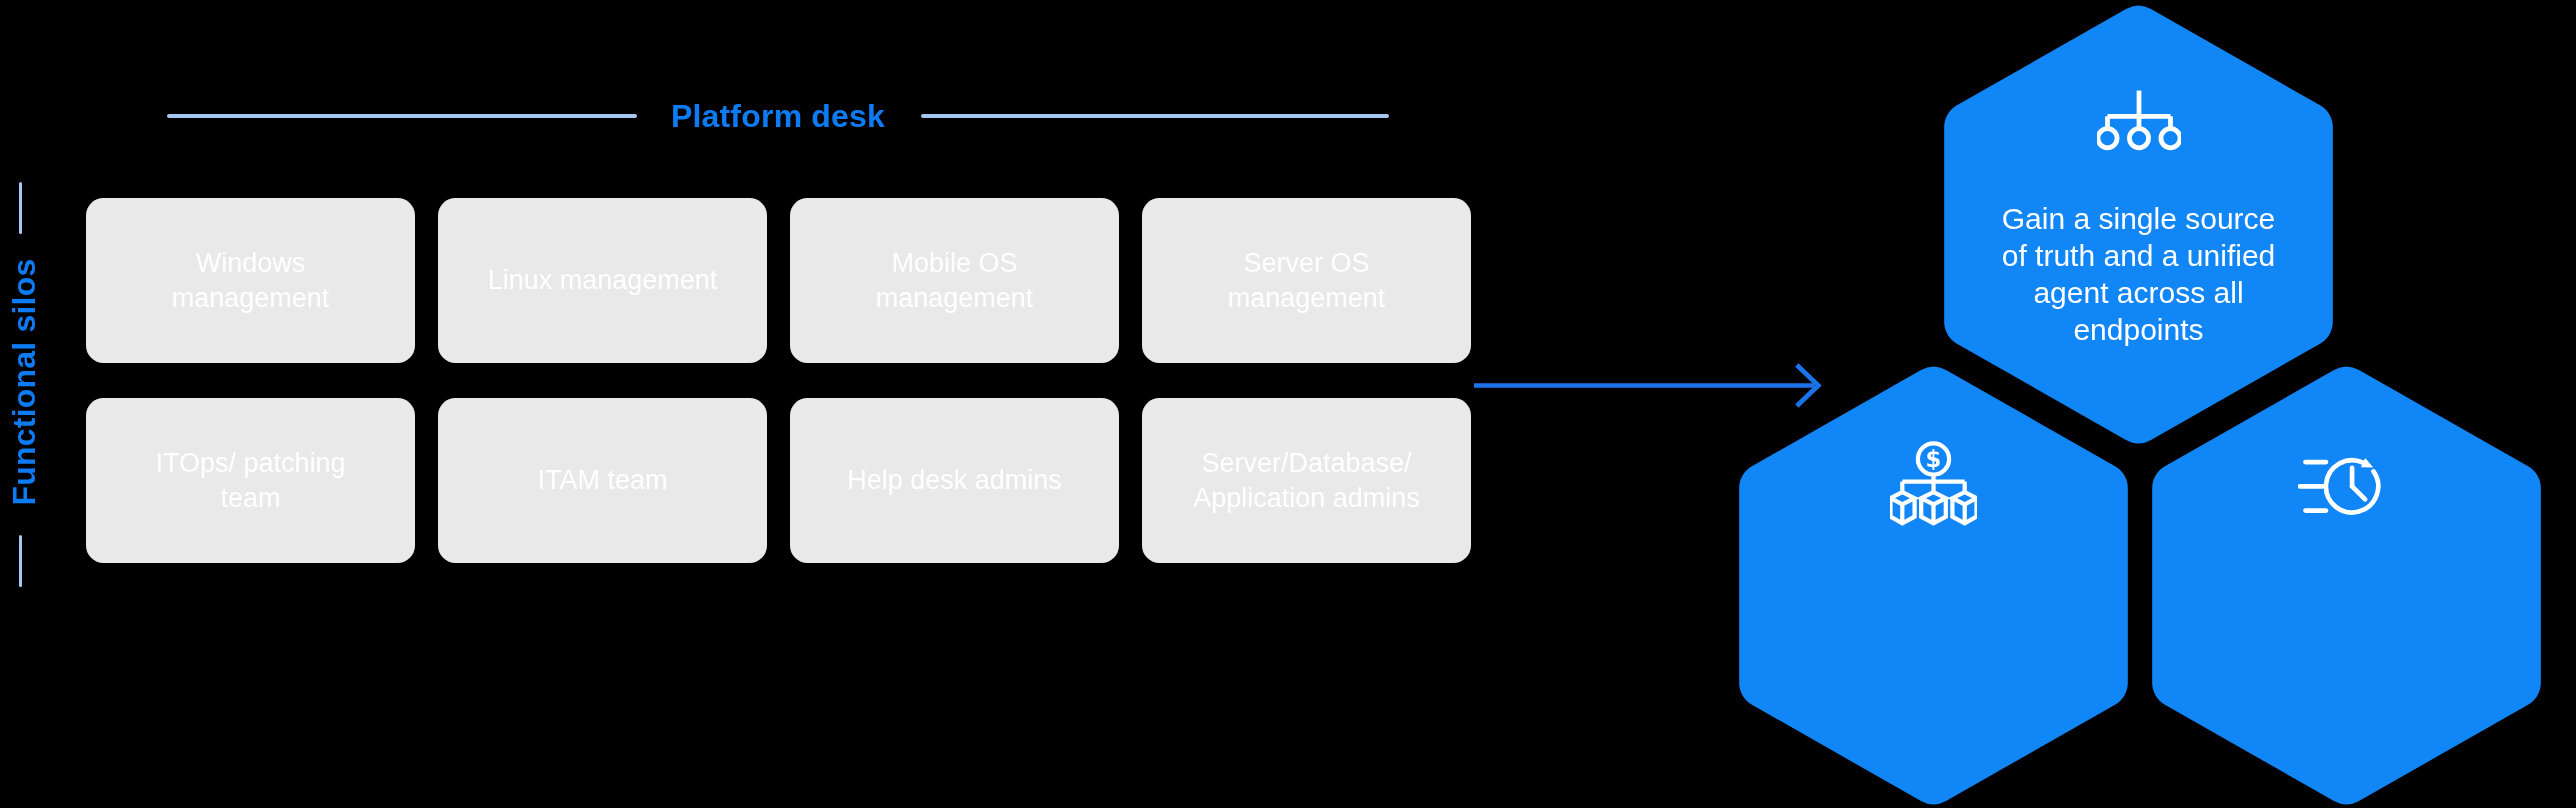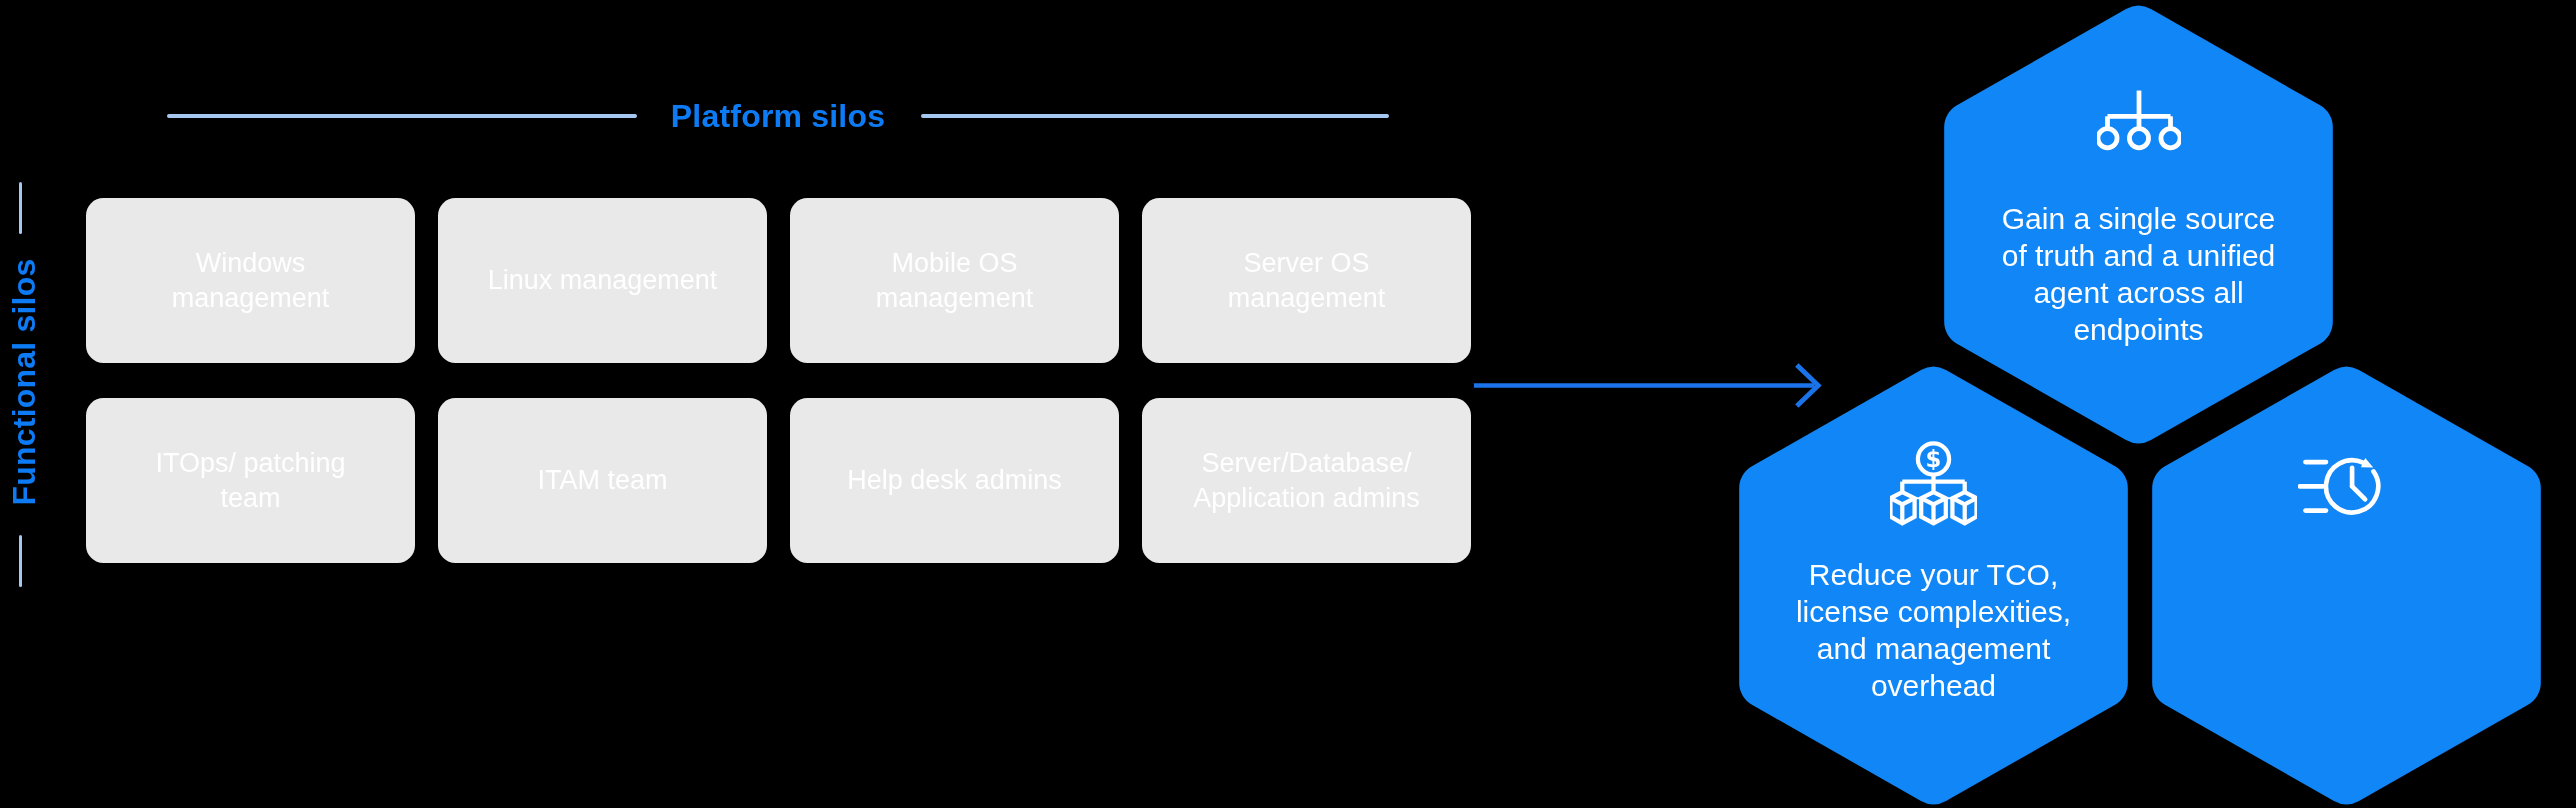--- a/index.html
+++ b/index.html
@@ -126,21 +126,21 @@
     text-align: center;
     font-weight: 400;
   }
 </style>
 </head>
 <body>
 
 <div id="stage">
 
   <div class="h-line left"></div>
-  <div class="h-label">Platform silos</div>
+  <div class="h-label">Platform desk</div>
   <div class="h-line right"></div>
 
   <div class="v-line top"></div>
   <div class="v-label">Functional silos</div>
   <div class="v-line bottom"></div>
 
   <div class="silo-grid">
     <div class="silo-box">
         <span>Windows<br>management</span>
       </div>
@@ -210,21 +210,20 @@
         <path d="M13 67 V87"></path>
 
         <path d="M46 54 L59 60.5 L46 67 L33 60.5 Z"></path>
         <path d="M33 60.5 V80 L46 87 L59 80 V60.5"></path>
         <path d="M46 67 V87"></path>
 
         <path d="M79 54 L91.5 60.5 L79 67 L66 60.5 Z"></path>
         <path d="M66 60.5 V80 L79 87 L91.5 80 V60.5"></path>
         <path d="M79 67 V87"></path>
       </svg>
-      <div class="hex-text">Reduce your TCO,<br>license complexities,<br>and management<br>overhead</div>
     </div>
   </div>
 
   <div class="hex bottom-right">
     <svg class="hex-shape" width="389" height="445" viewBox="0 0 400 458">
       <polygon points="200,29.8 374,128.9 374,329.1 200,428.2 26,329.1 26,128.9" fill="#1186f7" stroke="#1186f7" stroke-width="52" stroke-linejoin="round"></polygon>
     </svg>
     <div class="hex-body">
       <svg class="hex-icon" width="97" height="75" viewBox="0 0 104 80" fill="none" stroke="#ffffff" stroke-width="5" stroke-linecap="round">
         <line x1="8" y1="16" x2="30" y2="16"></line>

